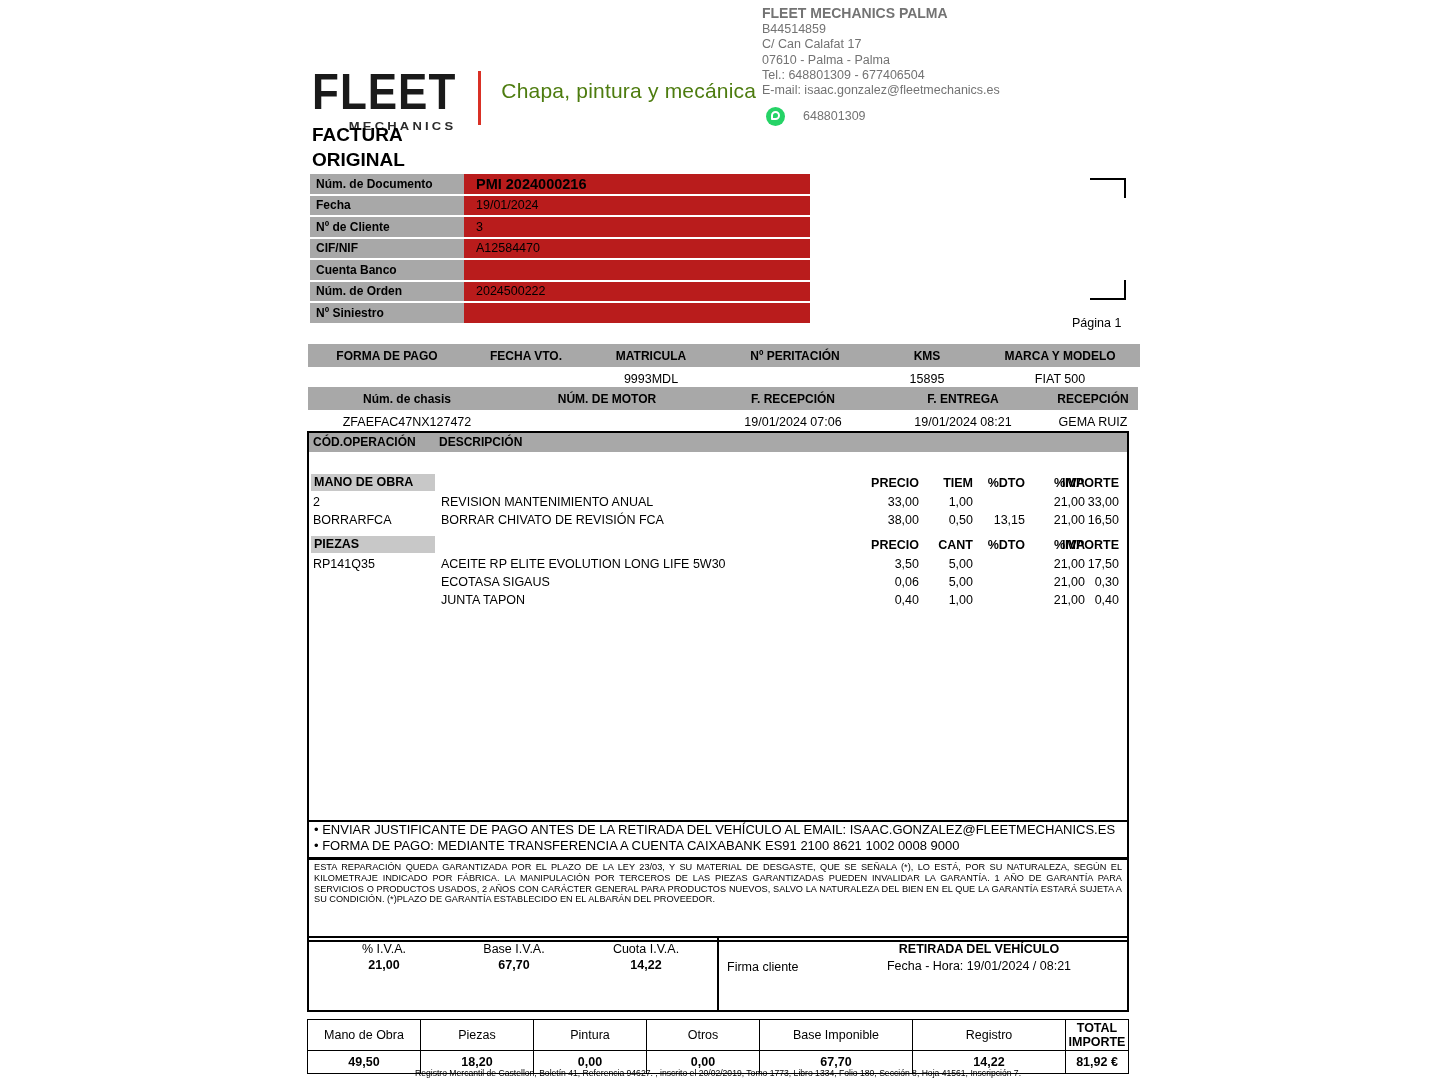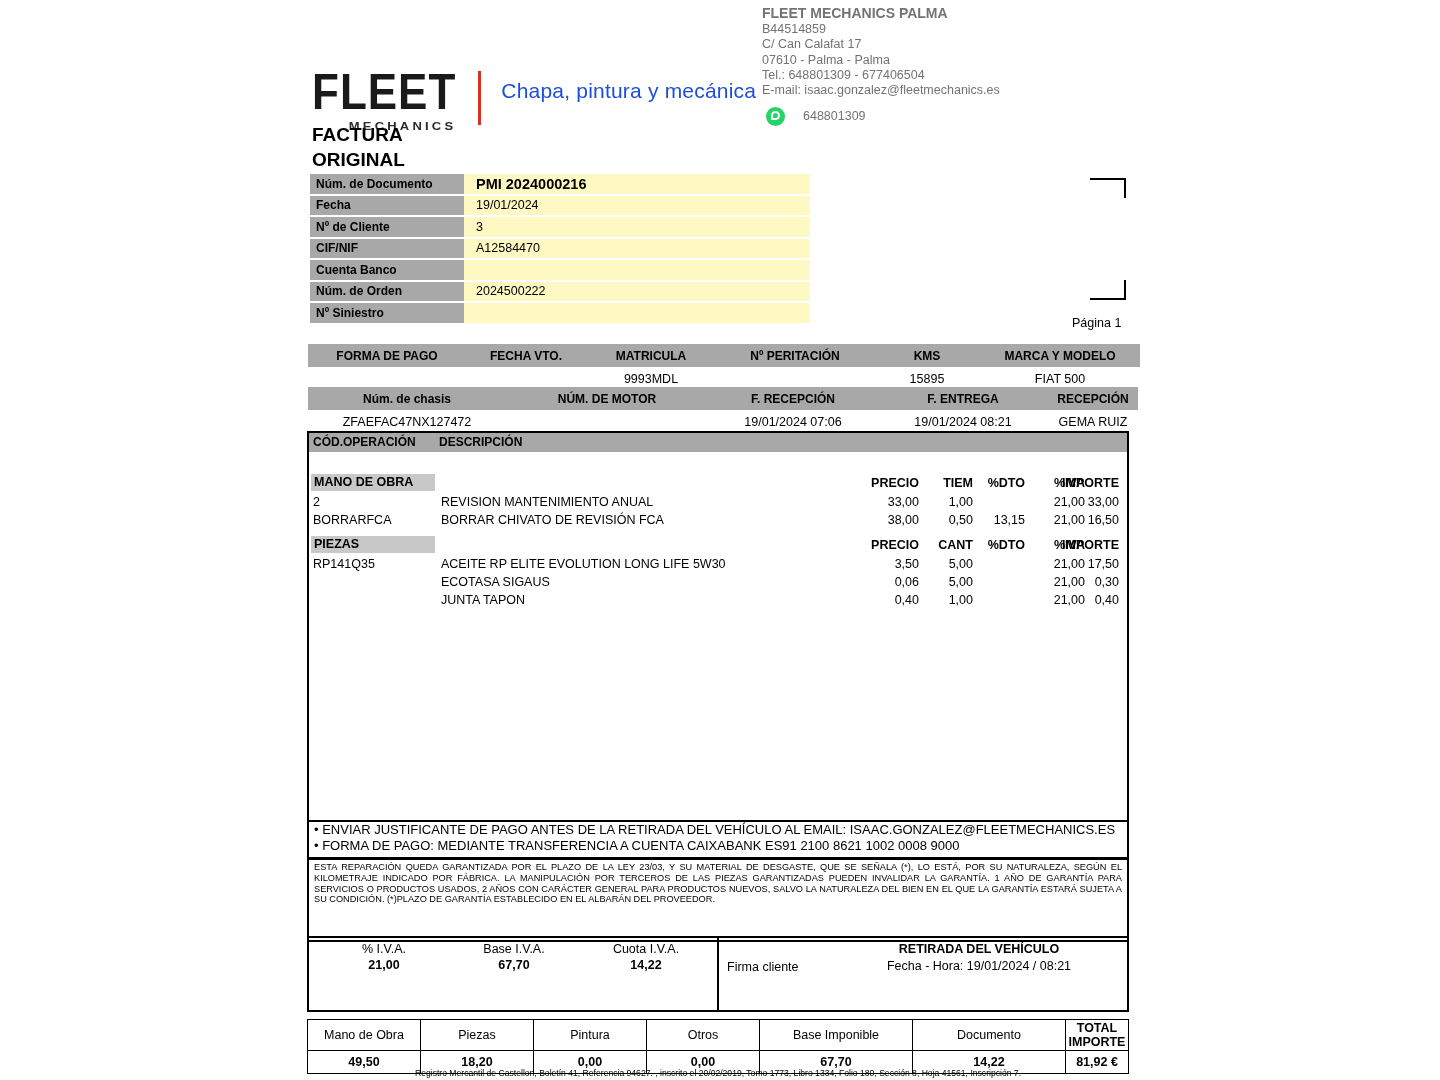--- a/index.html
+++ b/index.html
@@ -61,21 +61,21 @@
     transform: scaleY(0.9);
   }
   .logo-divider {
     width: 3px;
     height: 54px;
     background: #d93025;
     margin: 2px 20px 0 22px;
   }
   .logo-tagline {
     font-size: 21px;
-    color: #1d4ed8;
+    color: #4d7c0f;
     margin-top: 10px;
     font-family: "Liberation Sans", sans-serif;
     letter-spacing: 0.2px;
   }
 
   .company-block {
     position: absolute;
     left: 762px;
     top: 6px;
     font-size: 12.5px;
@@ -140,21 +140,21 @@
     border-bottom: 2px solid #ffffff;
   }
   .meta td.k {
     width: 148px;
     background: #a8a8a8;
     font-weight: bold;
     font-size: 12px;
   }
   .meta td.v {
     padding-left: 12px;
-    background: #fef9c3;
+    background: #b91c1c;
   }
   .meta tr.first td.v {
     font-weight: bold;
     font-size: 14.5px;
   }
 
   
   .bracket {
     position: absolute;
     width: 34px;
@@ -557,21 +557,21 @@
   </div>
 
   <table class="sumtable">
     <tbody id="sum-body">
         <tr>
           <td style="width: 110px;">Mano de Obra</td>
           <td style="width: 110px;">Piezas</td>
           <td style="width: 110px;">Pintura</td>
           <td style="width: 110px;">Otros</td>
           <td style="width: 150px;">Base Imponible</td>
-          <td style="width: 150px;">Documento</td>
+          <td style="width: 150px;">Registro</td>
           <td class="total">TOTAL IMPORTE</td>
         </tr>
         <tr class="vals">
           <td style="width: 110px;">49,50</td>
           <td style="width: 110px;">18,20</td>
           <td style="width: 110px;">0,00</td>
           <td style="width: 110px;">0,00</td>
           <td style="width: 150px;">67,70</td>
           <td style="width: 150px;">14,22</td>
           <td>81,92 €</td>

